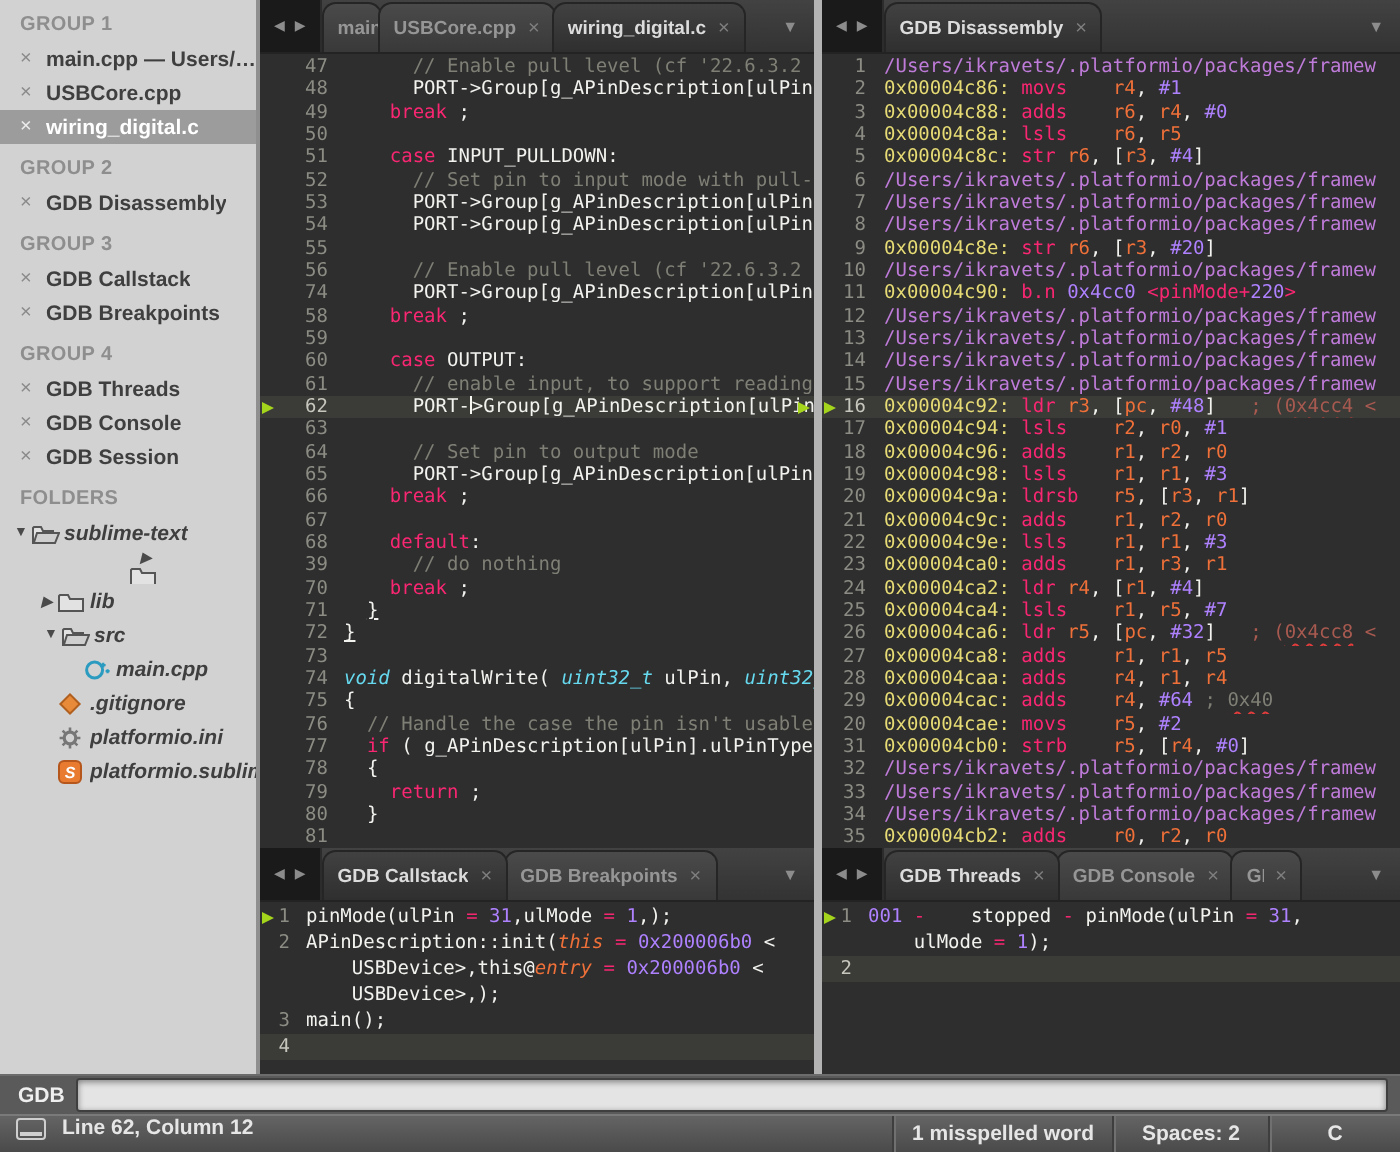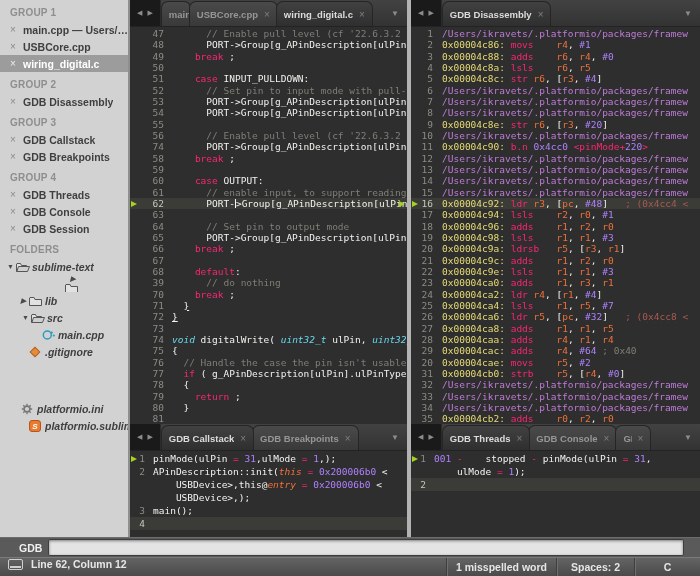--- a/index.html
+++ b/index.html
@@ -51,21 +51,21 @@
   .exec{position:absolute;left:1px;top:50%;transform:translateY(-50%);width:0;height:0;border-left:6px solid #a5d41c;border-top:3.5px solid transparent;border-bottom:3.5px solid transparent;}
   .exec-r{left:auto;right:2px;}
   .cursor{display:inline-block;width:1px;height:9px;background:#f8f8f2;vertical-align:-1px;}
   .tk-w{color:#f2f2ef}.tk-c{color:#7f7f76}.tk-k{color:#f92672}
   .tk-t{color:#66d9ef;font-style:italic}.tk-n{color:#ae81ff}
   .tk-o{color:#ef7039}.tk-oi{color:#ef7039;font-style:italic}
   .tk-y{color:#e6db74}.tk-p{color:#bf7bd9}.tk-r{color:#a85a50}.tk-g{color:#7f7f76}
   .tk-u{color:#f2f2ef;text-decoration:underline;}
   .tk-m{text-decoration-line:underline;text-decoration-style:wavy;text-decoration-color:#e23c3c;text-decoration-thickness:1px;text-underline-offset:1.5px;}
   
-  .gdb-bar{position:absolute;left:0;top:537px;width:700px;height:20px;background:#5a5a5a;border-top:1px solid #6c6c6c;display:flex;align-items:center;box-sizing:border-box;padding:0 14px;}
+  .gdb-bar{position:absolute;left:0;top:537px;width:700px;height:20px;background:#5a5a5a;border-top:1px solid #6c6c6c;display:flex;align-items:center;box-sizing:border-box;padding:0 4px;}
   .gdb-label{color:#efefef;font-size:10.5px;font-weight:bold;padding:0 6px 0 5px;}
   .gdb-input{flex:1;height:13px;border:1px solid #3f3f3f;border-radius:2px;background:#e4e4e4;box-shadow:inset 0 1px 3px rgba(0,0,0,.45);margin-right:2px;outline:none;}
   
   .status-bar{position:absolute;left:0;top:557px;width:700px;height:19px;background:linear-gradient(#646464,#4a4a4a);border-top:1px solid #7a7a7a;box-sizing:border-box;display:flex;align-items:flex-start;font-size:10.5px;font-weight:bold;color:#e6e6e6;}
   .status-left{flex:1;display:flex;align-items:center;gap:8px;}
   .panel-icon{width:13px;height:9px;border:1px solid #cfcfcf;border-radius:2px;position:relative;margin-left:8px;flex:none;}
   .panel-icon::after{content:"";position:absolute;left:1px;right:1px;bottom:1px;height:2px;background:#cfcfcf;}
   .status-seg{height:100%;display:flex;align-items:center;justify-content:center;border-left:1px solid #3e3e3e;box-shadow:inset 1px 0 0 #707070;box-sizing:border-box;}
   .seg0{width:110px}.seg1{width:78px}.seg2{width:66px}
 </style>
@@ -169,21 +169,21 @@
         </div>
         <div class="tree-row" style="padding-left: 18px;">
           <span class="tree-arrow"></span>
           <span class="tree-icon">
             <svg width="12" height="12" viewBox="0 0 12 12">
               <rect x="2.6" y="2.6" width="6.8" height="6.8" transform="rotate(45 6 6)" fill="#e78a3a" stroke="#b05f1e"></rect>
             </svg>
           </span>
           <span class="tree-label">.gitignore</span>
         </div>
-        <div class="tree-row" style="padding-left: 10px; margin-top: 40px;">
+        <div class="tree-row" style="padding-left: 18px;">
           <span class="tree-arrow"></span>
           <span class="tree-icon">
             <svg width="12" height="12" viewBox="0 0 12 12">
               <circle cx="6" cy="6" r="2.9" fill="none" stroke="#777" stroke-width="1.6"></circle>
               <path d="M6 .8v2 M6 9.2v2 M.8 6h2 M9.2 6h2 M2.3 2.3l1.4 1.4 M8.3 8.3l1.4 1.4 M9.7 2.3L8.3 3.7 M3.7 8.3L2.3 9.7" stroke="#777" stroke-width="1.3"></path>
             </svg>
           </span>
           <span class="tree-label">platformio.ini</span>
         </div>
         <div class="tree-row" style="padding-left: 18px;">

